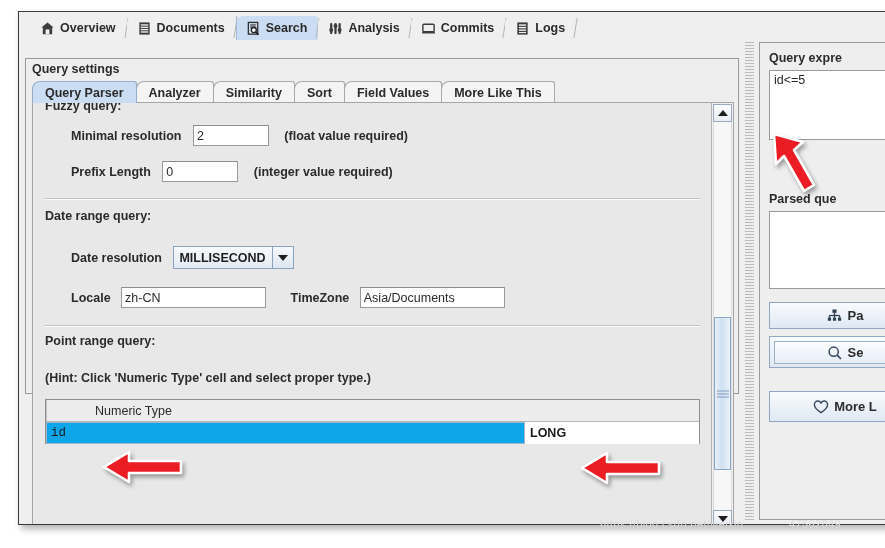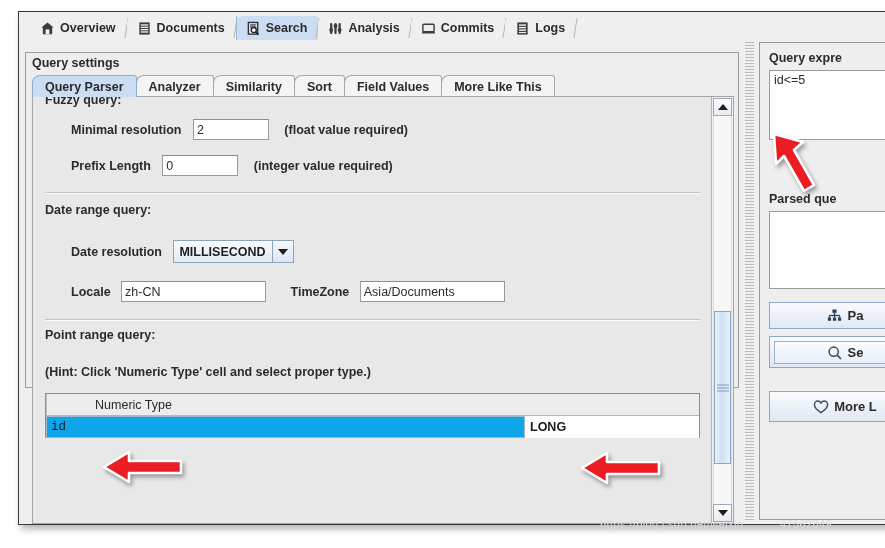--- a/index.html
+++ b/index.html
@@ -87,21 +87,21 @@
     position: absolute;
     left: 0; top: 28px;
     right: 0; bottom: 0;
     background: #efefef;
   }
 
   
   .left-panel {
     position: absolute;
     left: 6px;
-    top: 12px;
+    top: 18px;
     width: 714px;
     height: 336px;
     background: #eeeeee;
     border: 1px solid #9a9a9a;
     box-sizing: border-box;
     padding-left: 22px;
   }
   .panel-title {
     position: absolute;
     left: 6px; top: 3px;
@@ -377,21 +377,21 @@
     left: 600px;
     top: 518px;
     font-size: 11px;
     color: #d9d9d9;
     letter-spacing: .4px;
     white-space: nowrap;
     font-family: "Liberation Sans", sans-serif;
   }
   .watermark .over {
     position: absolute;
-    left: 180px;
+    left: 189px;
     top: 0;
     color: #dcdcdc;
   }
 </style>
 </head>
 <body>
 
 <div id="root">
 
   <div class="window">

